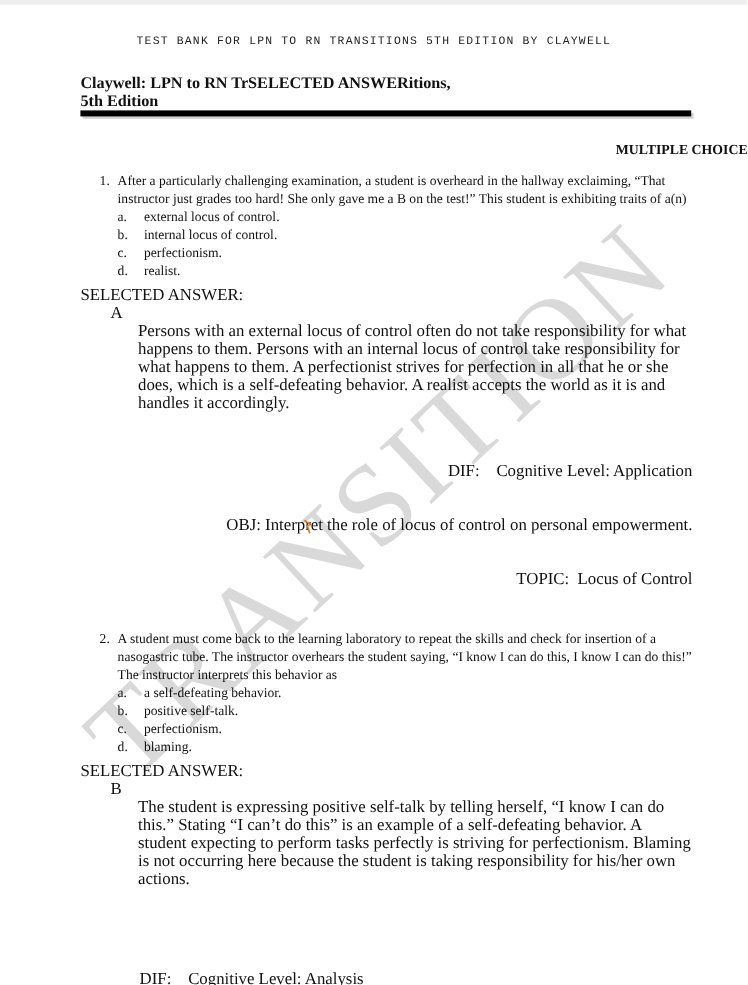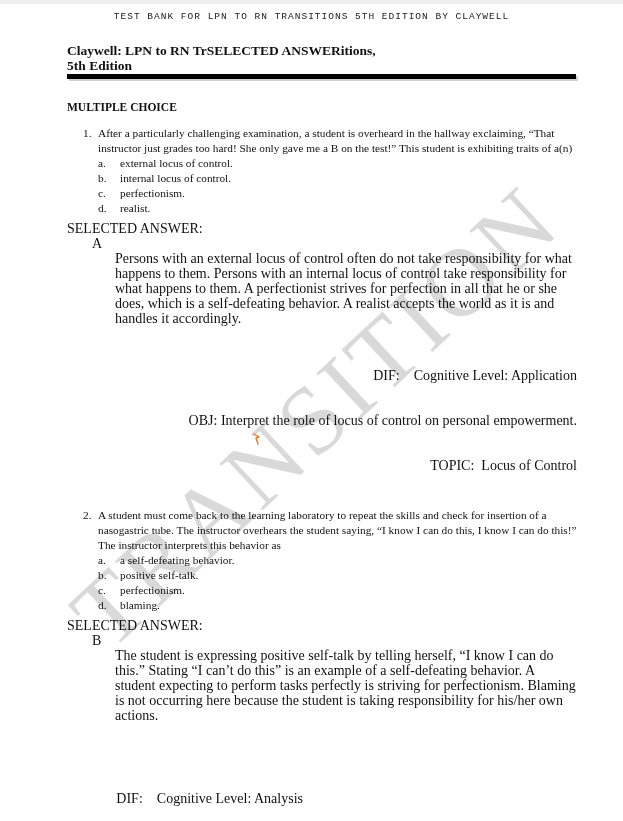--- a/index.html
+++ b/index.html
@@ -16,35 +16,35 @@
     position:absolute; left:315px; top:417px; z-index:0;
     transform:translate(-50%,-50%) rotate(-43deg);
     font-family:"Liberation Serif", serif;
     font-size:97px; letter-spacing:4px; color:#d9d9d9; white-space:nowrap;
     user-select:none;
   }
 
   .content { position:relative; z-index:1; }
 
   .doc-header {
-    padding-top:11px; text-align:center;
+    padding-top:29px; text-align:center;
     font-family:"Liberation Mono", "DejaVu Sans Mono", monospace;
     font-size:9.5px; letter-spacing:1px; white-space:nowrap; color:#222;
   }
 
   .title-block {
     margin:21px 46px 0 67px;
     font-weight:bold; font-size:13.5px; line-height:15px;
   }
   .title-rule {
     margin:1px 0 0 67px; width:509px; height:5px; background:#000;
     box-shadow:2px 2px 0 rgba(0,0,0,0.18);
   }
 
-  .section-heading { margin:22px 0 0 67px; font-weight:bold; font-size:11.5px; }
+  .section-heading { margin:22px 0 0 67px; font-weight:bold; font-size:11.5px;text-align:right; }
 
   .question { margin:13px 46px 0 83px; font-size:11.3px; line-height:15px; }
   .question.tight { margin-top:5px; }
   .q-row { display:flex; }
   .q-num { width:15px; flex:none; }
   .q-text { flex:1; }
   .options { margin-left:15px; }
   .opt { display:flex; }
   .opt-letter { width:22px; flex:none; }
   .opt-text { flex:1;font-family:Liberation Serif, serif; }

